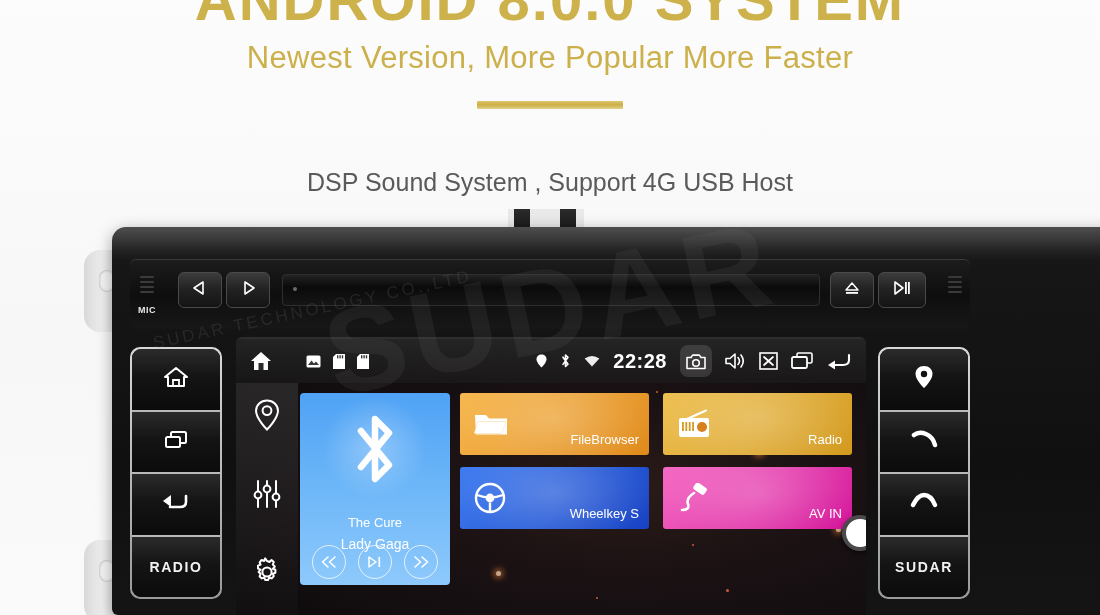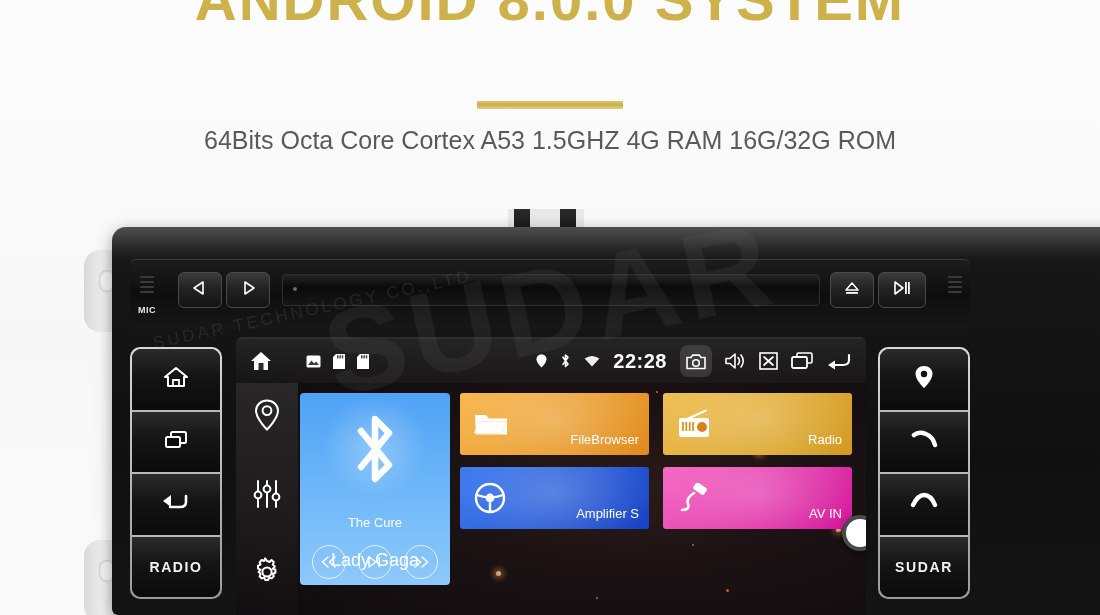--- a/index.html
+++ b/index.html
@@ -208,21 +208,21 @@
     padding-top: 4px;
     overflow:hidden;
   }
   .bt-halo {
     position:absolute; top: 2px; left:50%; margin-left:-52px;
     width:104px; height:104px; border-radius:50%;
     background: radial-gradient(circle, rgba(255,255,255,.30) 0%, rgba(255,255,255,0) 70%);
   }
   .bt-icon { margin-top: 14px; }
   .bt-track { margin-top: 24px; font-size: 13px; color:#fff; }
-  .bt-artist { margin-top: 20px; font-size: 18px; color:#fff; }
+  .bt-artist { margin-top: 6px; font-size: 14px; color:#fff; }
   .bt-ctrls { position:absolute; bottom: 6px; width:100%; display:flex; justify-content:space-around; padding: 0 6px;}
   .bt-cbtn {
     width: 34px; height: 34px; border-radius:50%;
     border: 1px solid rgba(255,255,255,.75);
     display:flex; align-items:center; justify-content:center; color:#fff;
   }
 
   .tiles-grid {
     flex: 1;
     display:grid;
@@ -270,22 +270,23 @@
     font-size: 17px; letter-spacing: 3px;
     transform: rotate(-12deg);
   }
 </style>
 </head>
 <body>
 
 <div id="page">
 
   <div class="hdr-title">ANDROID 8.0.0 SYSTEM</div>
+  <div class="hdr-sub">Newest Version, More Popular More Faster</div>
   <div class="hdr-rule"></div>
-  <div class="hdr-spec1">64Bits Octa Core Cortex A53 1.5GHZ 4G RAM 16G/32G ROM</div>
+  <div class="hdr-spec2">DSP Sound System , Support 4G USB Host</div>
 
   <div class="device-wrap">
 
     <div class="tab tl"></div>
     <div class="tab tr"></div>
     <div class="tab bl"></div>
     <div class="tab br"></div>
 
     <div class="clip">
       <div class="prong l"></div>
@@ -613,21 +614,21 @@
 
               <div class="tile" style="background:linear-gradient(135deg,#3f7cf0,#1742c4);">
                 <span class="t-ico">
                   <svg width="32" height="32" viewBox="0 0 32 32">
                     <circle cx="16" cy="16" r="14" fill="none" stroke="#fff" stroke-width="2.4"></circle>
                     <circle cx="16" cy="16" r="4.4" fill="#fff"></circle>
                     <path d="M3 13 Q16 18 29 13" fill="none" stroke="#fff" stroke-width="2.4"></path>
                     <line x1="16" y1="20.4" x2="16" y2="30" stroke="#fff" stroke-width="2.4"></line>
                   </svg>
                 </span>
-                <span class="t-lbl">Amplifier S</span>
+                <span class="t-lbl">Wheelkey S</span>
               </div>
 
               <div class="tile" style="background:linear-gradient(135deg,#f569c3,#d4169a);">
                 <span class="t-ico">
                   <svg width="32" height="30" viewBox="0 0 32 30">
                     <rect x="17" y="1.5" width="13" height="8" rx="2" fill="#fff" transform="rotate(35 23 5)"></rect>
                     <path d="M17 10 Q9 15 11 21 Q13 27 5 27" fill="none" stroke="#fff" stroke-width="2.6" stroke-linecap="round"></path>
                   </svg>
                 </span>
                 <span class="t-lbl">AV IN</span>

